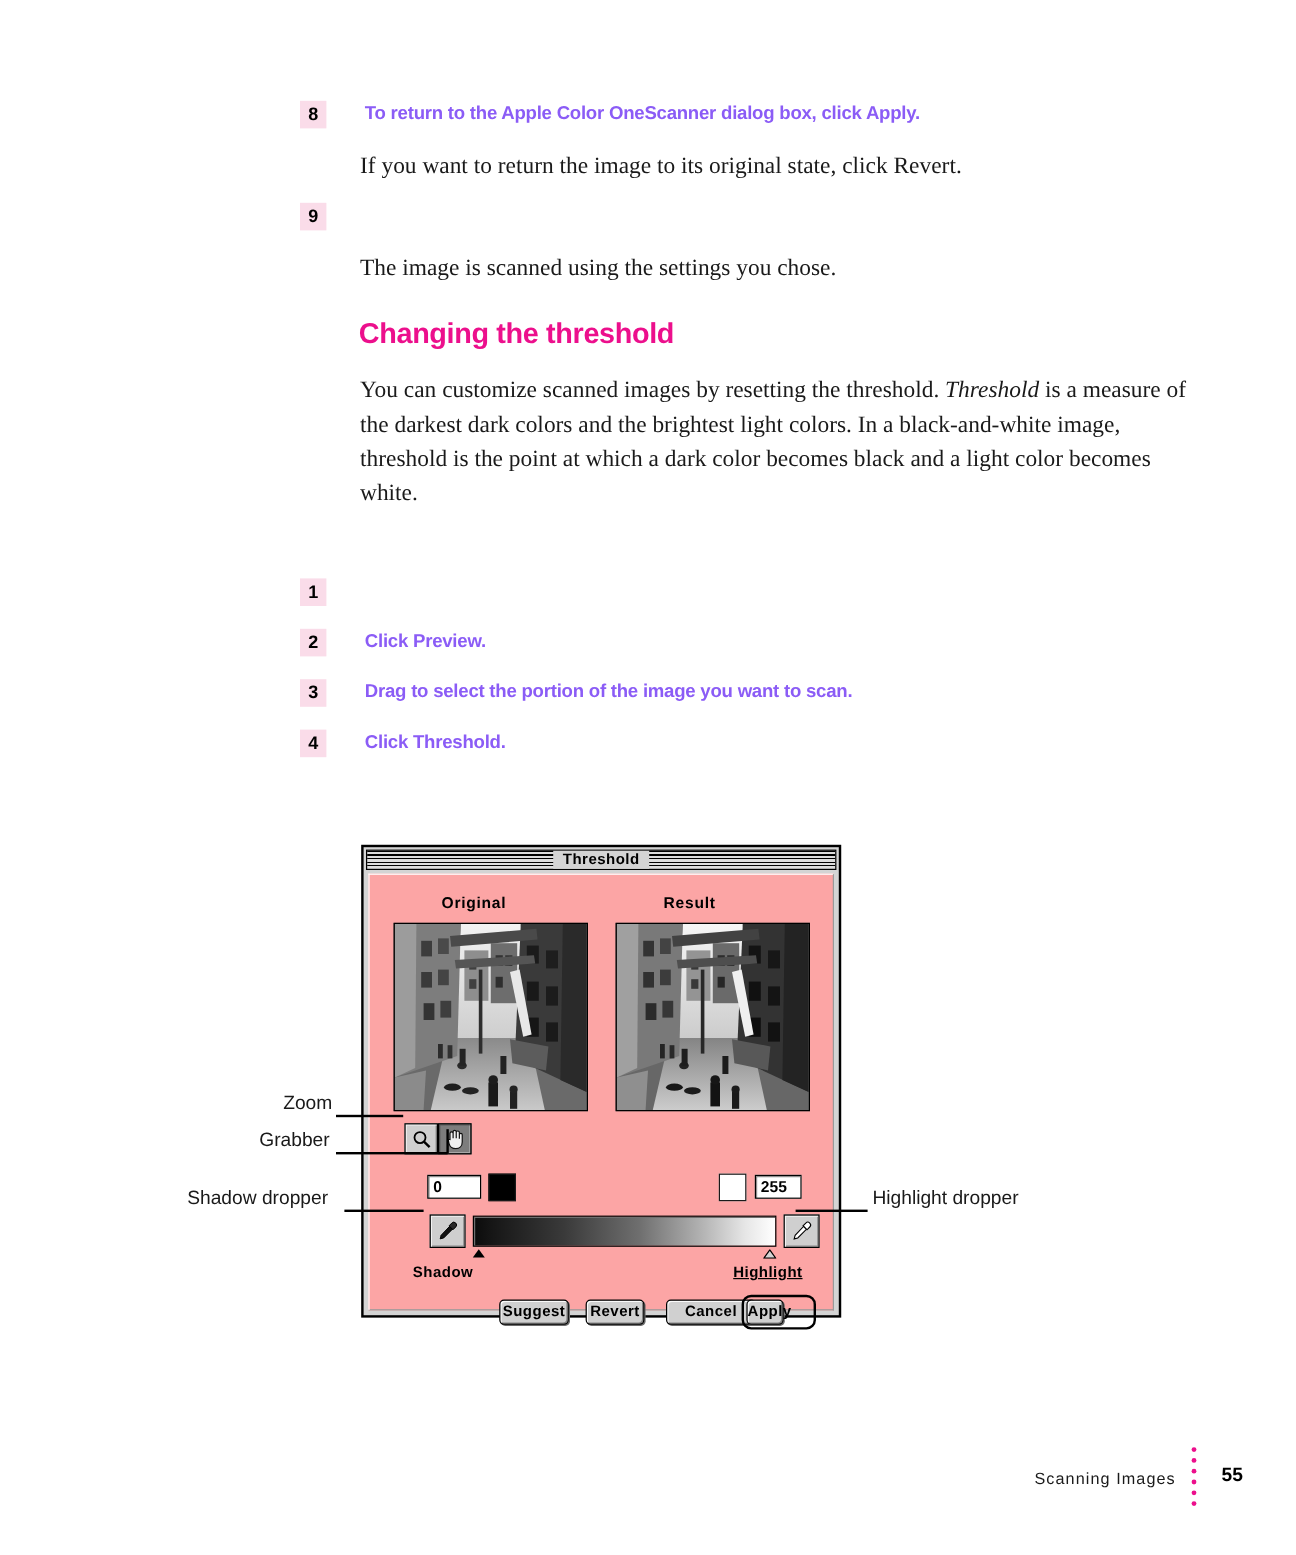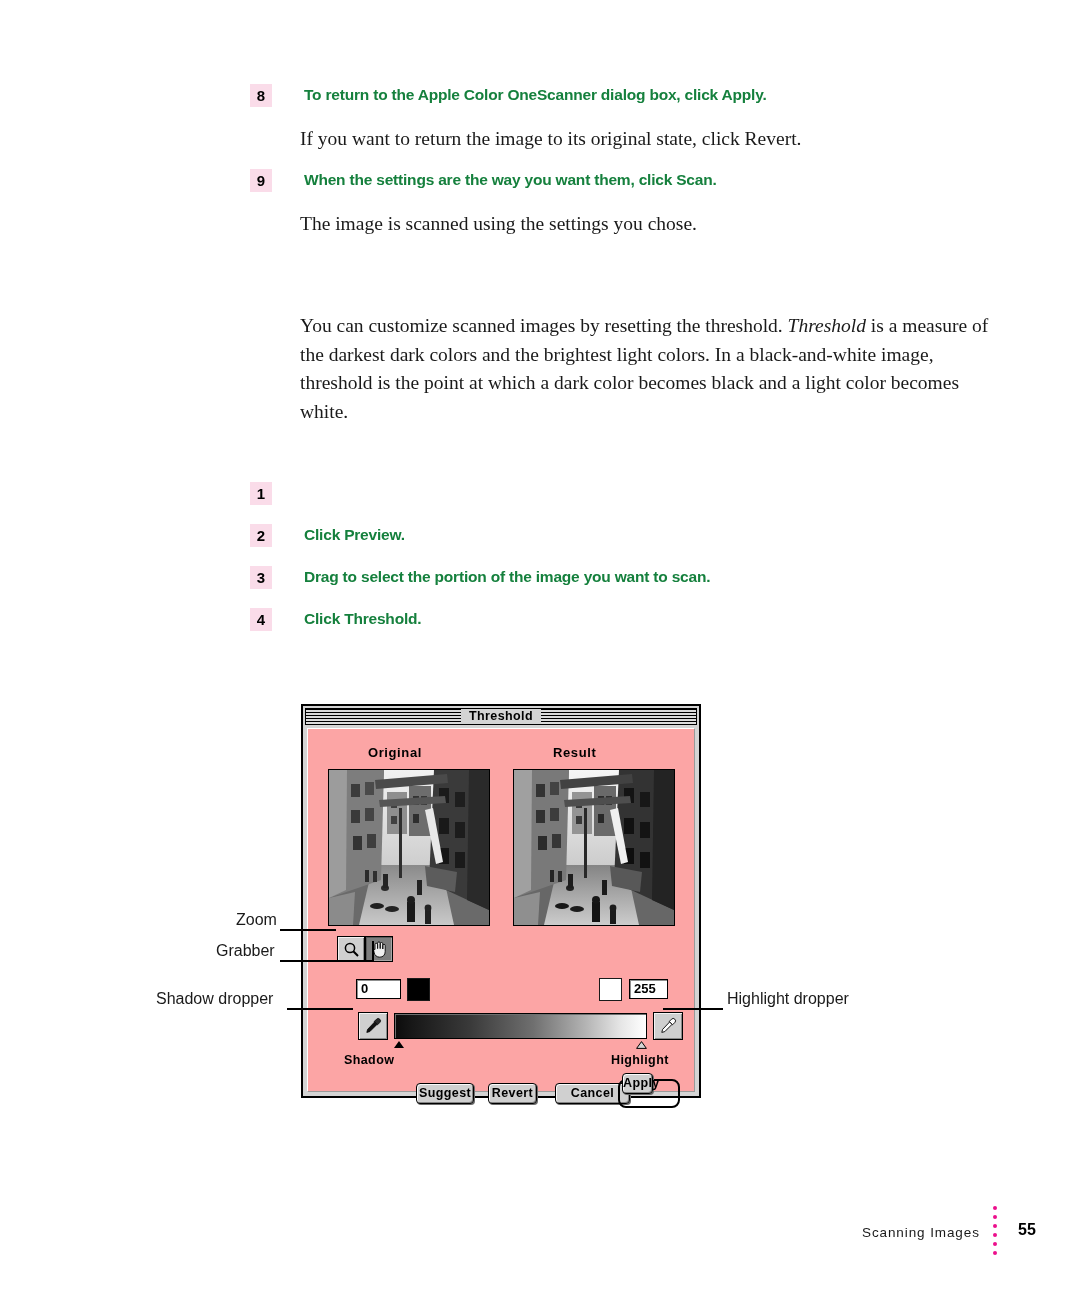--- a/index.html
+++ b/index.html
@@ -38,21 +38,21 @@
     font-size: 15px;
     line-height: 23px;
     text-align: center;
     flex: 0 0 auto;
   }
   .step-text {
     font-family: "Liberation Sans", sans-serif;
     font-weight: bold;
     font-size: 15.5px;
     line-height: 21px;
-    color: #15803d;
+    color: #8b5cf6;
     margin-left: 32px;
     letter-spacing: -0.2px;
   }
 
   
   .body-para {
     position: absolute;
     font-family: "Liberation Serif", serif;
     font-size: 19.5px;
     line-height: 28.5px;
@@ -290,24 +290,24 @@
 <div class="page">
 
   <div class="step" style="left:250px; top:84px; width:760px;">
     <div class="step-num">8</div>
     <div class="step-text">To return to the Apple Color OneScanner dialog box, click Apply.</div>
   </div>
   <div class="body-para" style="top:125px; width:700px;">If you want to return the image to its original state, click Revert.</div>
 
   <div class="step" style="left:250px; top:169px; width:760px;">
     <div class="step-num">9</div>
-    <div class="step-text">When the settings are the way you want them, click Scan.</div>
   </div>
   <div class="body-para" style="top:210px; width:700px;">The image is scanned using the settings you chose.</div>
 
+  <div class="section-heading">Changing the threshold</div>
 
   <div class="body-para" style="top:312px; width:690px;">
     <span>You can customize scanned images by resetting the threshold. </span><em>Threshold</em><span> is a measure of the darkest dark colors and the brightest light colors. In a black-and-white image, threshold is the point at which a dark color becomes black and a light color becomes white.</span>
   </div>
 
 
   <div class="step" style="left:250px; top:482px; width:760px;">
     <div class="step-num">1</div>
   </div>
   <div class="step" style="left:250px; top:524px; width:760px;">
@@ -493,27 +493,27 @@
       </svg>
 
       <div class="tool-btn" style="left:345px; top:283px; width:30px; height:28px;">
         <svg width="20" height="20" viewBox="0 0 20 20">
           <path d="M13.5 3.2 a2.3 2.3 0 0 1 3.3 3.3 l-2.3 2.3 l-3.3 -3.3 z" fill="#ffffff" stroke="#000" stroke-width=".9"></path>
           <path d="M11.6 6 l2.4 2.4 l-7.2 7.2 l-3 .8 l.8 -3 z" fill="#ffffff" stroke="#000" stroke-width=".9"></path>
         </svg>
       </div>
 
       <div class="ramp-label" style="left:36px; top:324px;">Shadow</div>
-      <div class="ramp-label" style="left:303px; top:324px;">Highlight</div>
+      <div class="ramp-label" style="left:303px; top:324px;text-decoration:underline;">Highlight</div>
 
       <div class="mac-btn" style="left:108px; top:354px; width:58px;">Suggest</div>
       <div class="mac-btn" style="left:180px; top:354px; width:49px;">Revert</div>
       <div class="mac-btn" style="left:247px; top:354px; width:75px;">Cancel</div>
       <div class="mac-btn-default-ring" style="left:310px; top:350px; width:62px; height:29px;"></div>
-      <div class="mac-btn" style="left:314px; top:344px; width:31px;">Apply</div>
+      <div class="mac-btn" style="left:314px; top:354px; width:31px;">Apply</div>
 
     </div>
   </div>
 
   <div class="callout-label" style="left:236px; top:911px;">Zoom</div>
   <div class="callout-line h" style="left:280px; top:929px; width:56px;"></div>
 
   <div class="callout-label" style="left:216px; top:942px;">Grabber</div>
   <div class="callout-line h" style="left:280px; top:960px; width:93px;"></div>
   <div class="callout-line v" style="left:372px; top:941px; height:20px;"></div>

